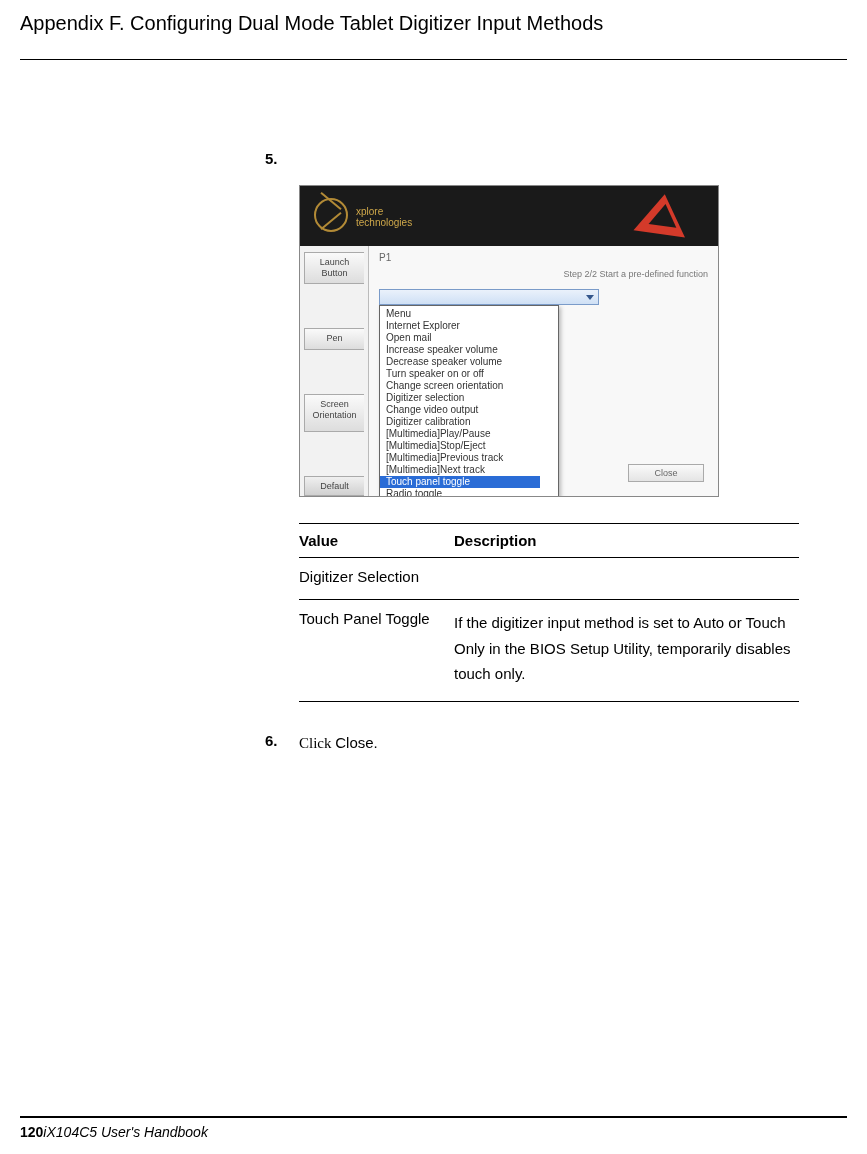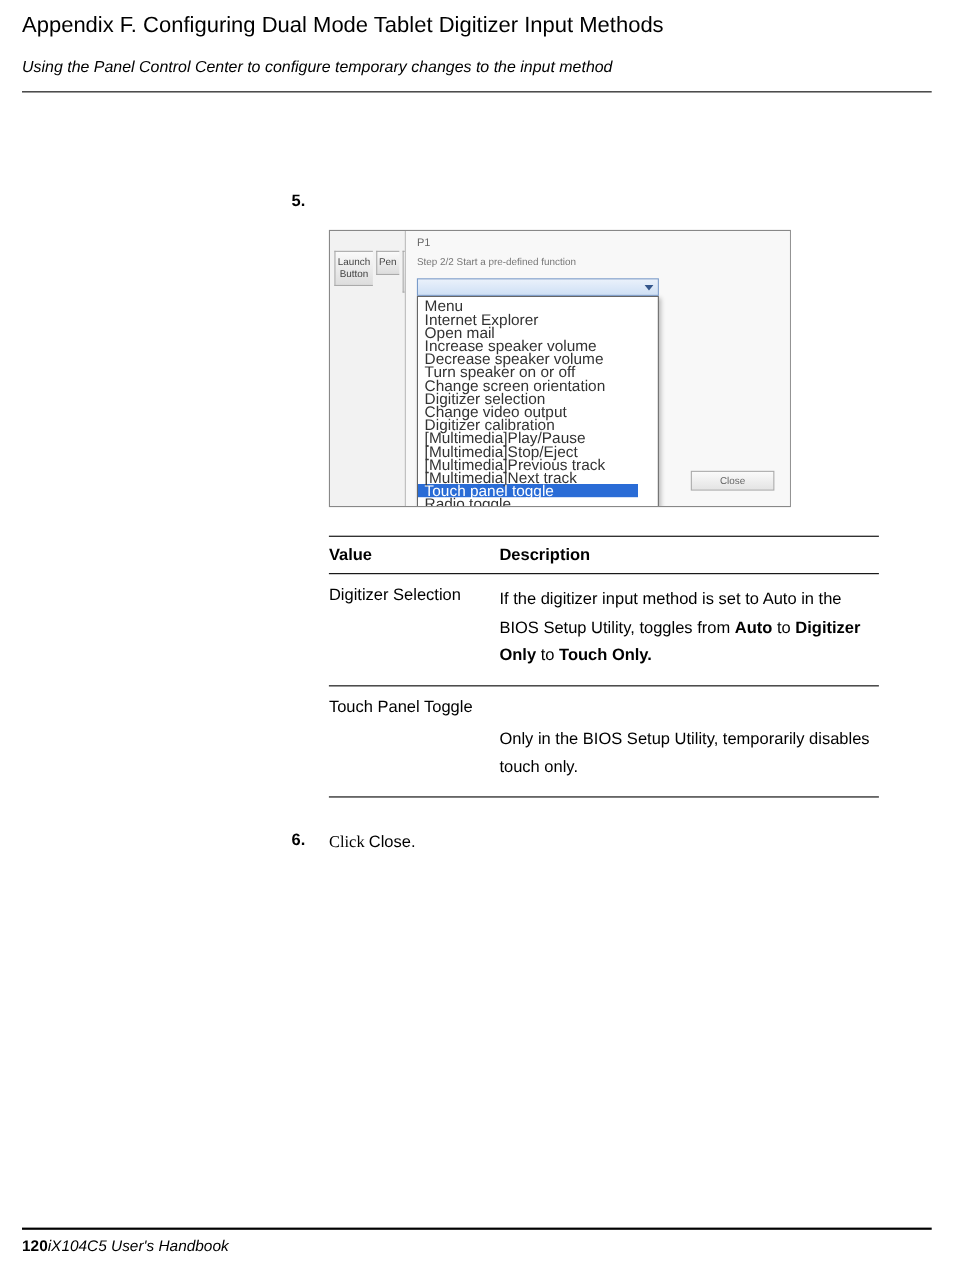--- a/index.html
+++ b/index.html
@@ -115,23 +115,24 @@
     }
     .mock-body {
       padding: 0;
       background: #f2f2f2;
       display:flex;
       height: 250px;
       position: relative;
     }
     .mock-tabs {
       width: 68px;
-      display:flex; 
+      display:flex; flex-direction:column;
       gap:3px;
-      padding: 18px 0 0 4px;
+      padding: 6px 0 0 4px;
+      justify-content: space-between;
     }
     .mock-tab {
       width:60px;
       background: linear-gradient(#fafafa,#ddd);
       border:1px solid #aaa;
       border-right:none;
       font-size:9px;
       color:#444;
       text-align:center;
       padding:4px 2px;
@@ -142,40 +143,40 @@
     .mock-tab.tall2 { height:38px; }
     .mock-tab.def { height:20px; background:linear-gradient(#f0f0f0,#d0d0d0);}
     .mock-main {
       flex:1;
       background:#f8f8f8;
       border-left:1px solid #bbb;
       position:relative;
       padding: 6px 10px;
     }
     .mock-main .p1 { color:#666; font-size:10px;}
-    .mock-main .steplbl { color:#777; font-size:9px; margin-top:6px;}
+    .mock-main .steplbl { color:#777; font-size:9px; margin-top:6px;text-align:right;}
     .mock-select-head {
       margin-top:10px;
       width:220px;
       height:16px;
       background:linear-gradient(#eaf1fb,#cfe0f5);
       border:1px solid #7a9bc9;
       position:relative;
     }
     .mock-select-head:after {
       content:"";
       position:absolute; right:4px; top:5px;
       width:0;height:0;border-left:4px solid transparent;border-right:4px solid transparent;border-top:5px solid #34568b;
     }
     .mock-listbox {
-      width:220px;
+      width:180px;
       background:#fff;
       border:1px solid #666;
       box-shadow: 2px 2px 4px rgba(0,0,0,.25);
-      font-size:14px; color:#333;
+      font-size:10px; color:#333;
       line-height:12px;
       padding:2px 18px 2px 0;
     }
     .mock-listbox div { padding:0 6px; white-space:nowrap;}
     .mock-listbox .sel {
       background:#2a6cd6; color:#fff;
     }
     .mock-close-btn {
       position:absolute; right:14px; bottom:14px;
       width:76px; height:18px;
@@ -213,30 +214,40 @@
     }
     .page-footer .pn { font-weight:bold;}
     .page-footer .book { font-style: italic;}
     .step6 { margin-top: 8px; }
   </style>
 </head>
 <body>
 
 <div class="page-header">
   <div class="appendix-title">Appendix F. Configuring Dual Mode Tablet Digitizer Input Methods</div>
-  <div class="subtitle">Using the Panel Control Center to configure temporary changes to the input method</div>
 </div>
 <div class="hr"></div>
 
 <div class="content">
   <div class="step">
     <div class="step-num">5.</div>
   </div>
 
   <div class="mock-window">
+    <div class="mock-banner">
+      <div class="logo-circ"></div>
+      <div class="logo-d1"></div>
+      <div class="logo-d2"></div>
+      <div class="brand">
+        <span>xplore</span><br>
+        <span>technologies</span>
+      </div>
+      <div class="tri"></div>
+      <div class="tri2"></div>
+    </div>
     <div class="mock-body">
       <div class="mock-tabs">
         <div class="mock-tab tall1">Launch Button</div>
         <div class="mock-tab short">Pen</div>
         <div class="mock-tab tall2">Screen Orientation</div>
         <div class="mock-tab def">Default</div>
       </div>
       <div class="mock-main">
         <div class="p1">P1</div>
         <div class="steplbl">Step 2/2    Start a pre-defined function</div>
@@ -265,29 +276,25 @@
     </div>
   </div>
 
   <div class="tbl">
     <div class="tbl-row hdr">
       <div class="col1">Value</div>
       <div class="col2">Description</div>
     </div>
     <div class="tbl-row bodyrow">
       <div class="col1">Digitizer Selection</div>
-      <div class="col2 desc">
-        <span>If the digitizer input method is set to Auto in the</span><br>
-        <span>BIOS Setup Utility, toggles from </span><span class="bold">Auto</span><span> to </span><span class="bold">Digitizer Only</span><span> to </span><span class="bold">Touch Only.</span>
-      </div>
     </div>
     <div class="tbl-row bodyrow last">
       <div class="col1">Touch Panel Toggle</div>
       <div class="col2 desc">
-        <br>
+        <span>If the digitizer input method is set to Auto or Touch</span><br>
         <span>Only in the BIOS Setup Utility, temporarily disables</span><br>
         <span>touch only.</span>
       </div>
     </div>
   </div>
 
   <div class="step step6">
     <div class="step-num">6.</div>
     <div class="step-text">
       <span>Click </span><span class="sans">Close.</span>

